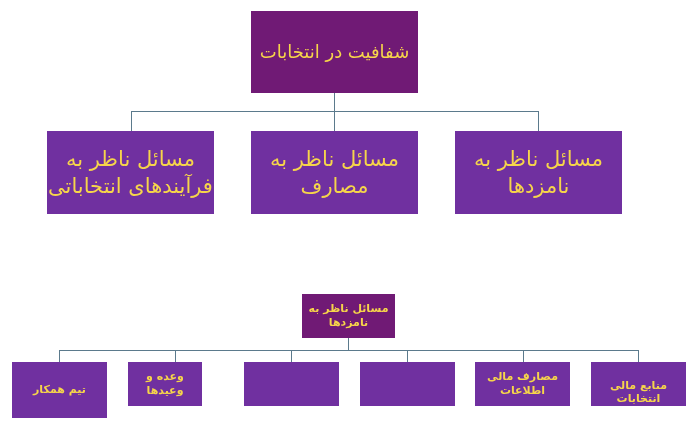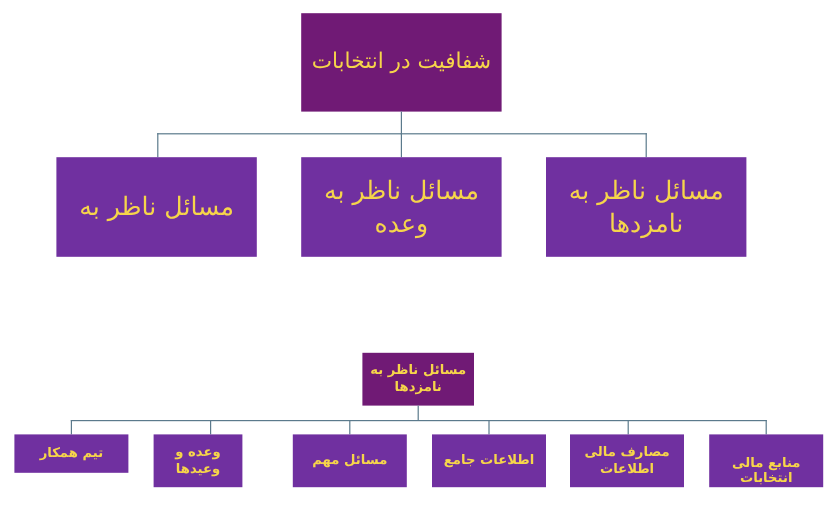--- a/index.html
+++ b/index.html
@@ -23,26 +23,27 @@
 
 <div class="line" style="left:334px; top:93px; width:1px; height:19px;"></div>
 <div class="line" style="left:131px; top:111px; width:408px; height:1px;"></div>
 <div class="line" style="left:131px; top:111px; width:1px; height:20px;"></div>
 <div class="line" style="left:334px; top:111px; width:1px; height:20px;"></div>
 <div class="line" style="left:538px; top:111px; width:1px; height:20px;"></div>
 
 <div class="box purple big" style="left:47px; top:131px; width:167px; height:83px;">
   <div>
       <div>مسائل ناظر به</div>
+       <div>فرآیندهای انتخاباتی</div>
     </div>
 </div>
 <div class="box purple big" style="left:251px; top:131px; width:167px; height:83px;">
   <div>
       <div>مسائل ناظر به</div>
-       <div>وعده</div>
+       <div>مصارف</div>
     </div>
 </div>
 <div class="box purple big" style="left:455px; top:131px; width:167px; height:83px;">
   <div>
       <div>مسائل ناظر به</div>
        <div>نامزدها</div>
     </div>
 </div>
 
 <div class="box red small" style="left:302px; top:294px; width:93px; height:44px;">
@@ -54,40 +55,38 @@
 
 <div class="line" style="left:348px; top:338px; width:1px; height:12px;"></div>
 <div class="line" style="left:59px; top:350px; width:580px; height:1px;"></div>
 <div class="line" style="left:59px; top:350px; width:1px; height:12px;"></div>
 <div class="line" style="left:175px; top:350px; width:1px; height:12px;"></div>
 <div class="line" style="left:291px; top:350px; width:1px; height:12px;"></div>
 <div class="line" style="left:407px; top:350px; width:1px; height:12px;"></div>
 <div class="line" style="left:523px; top:350px; width:1px; height:12px;"></div>
 <div class="line" style="left:638px; top:350px; width:1px; height:12px;"></div>
 
-<div class="box purple small" style="left:12px; top:362px; width:95px; height:32px;">
+<div class="box purple small" style="left:12px; top:362px; width:95px; height:56px;">
   <div>
       <div>تیم همکار</div>
        <div></div>
     </div>
 </div>
 <div class="box purple small" style="left:128px; top:362px; width:74px; height:44px;">
   <div>
       <div>وعده و وعیدها</div>
        <div></div>
     </div>
 </div>
 <div class="box purple small" style="left:244px; top:362px; width:95px; height:44px;">
   <div>
-       <div>مسائل مهم</div>
     </div>
 </div>
 <div class="box purple small" style="left:360px; top:362px; width:95px; height:44px;">
   <div>
-      <div>اطلاعات جامع</div>
     </div>
 </div>
 <div class="box purple small" style="left:475px; top:362px; width:95px; height:44px;">
   <div>
       <div>مصارف مالی</div>
        <div>اطلاعات</div>
     </div>
 </div>
 <div class="box purple small" style="left:591px; top:362px; width:95px; height:44px;align-items:flex-end;">
   <div>

